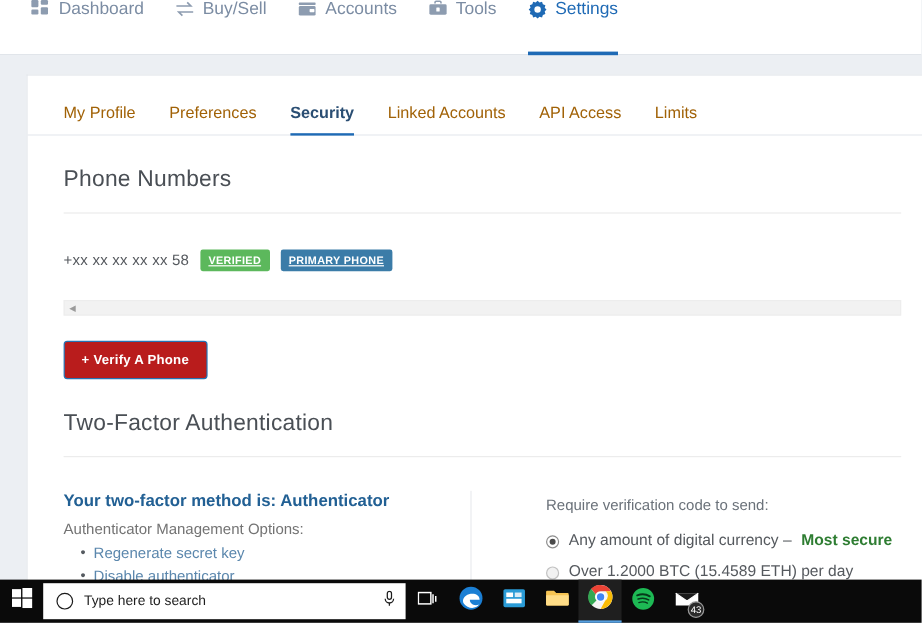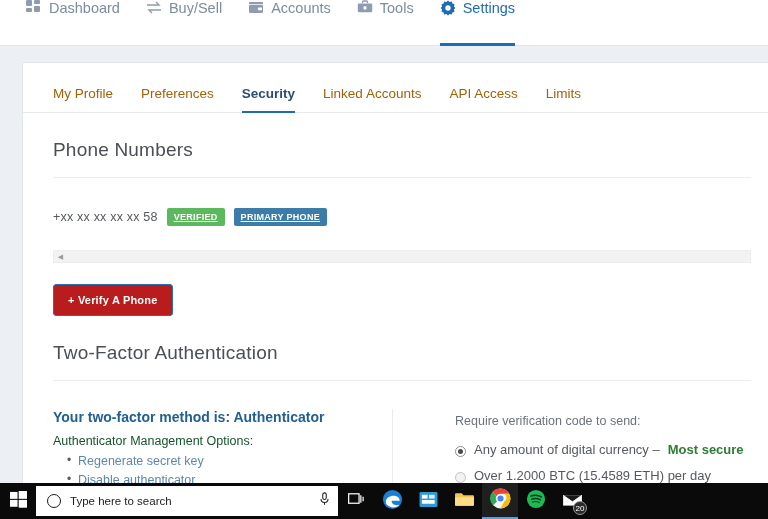--- a/index.html
+++ b/index.html
@@ -155,21 +155,21 @@
     min-height: 130px;
   }
   .tfa-right { padding-left: 62px; padding-top: 5px; }
 
   .tfa-heading {
     font-size: 14px;
     font-weight: 700;
     color: #226094;
     margin-bottom: 9px;
   }
-  .tfa-sub { font-size: 12.5px; color: #14532d; margin-bottom: 4px; }
+  .tfa-sub { font-size: 12.5px; color: #737373; margin-bottom: 4px; }
   .tfa-list { list-style: none; padding-left: 14px; }
   .tfa-list li {
     font-size: 12.5px;
     color: #5b87ad;
     line-height: 19px;
     position: relative;
     padding-left: 11px;
     cursor: pointer;
   }
   .tfa-list li::before {
@@ -492,16 +492,16 @@
   </div>
 
   <div class="tb-icon">
     <span>
       <svg viewBox="0 0 22 16" width="21" height="15">
         <path d="M1 3.5 h20 v11 h-20 Z" fill="#ffffff"></path>
         <path d="M1 3.5 L11 10.5 L21 3.5 Z" fill="#1a1a1a"></path>
         <path d="M1 3.5 L11 10.5 L21 3.5" fill="none" stroke="#ffffff" stroke-width="1"></path>
       </svg>
     </span>
-    <span class="mail-badge">20</span>
+    <span class="mail-badge">43</span>
   </div>
 
 </div>
 
 </body></html>

